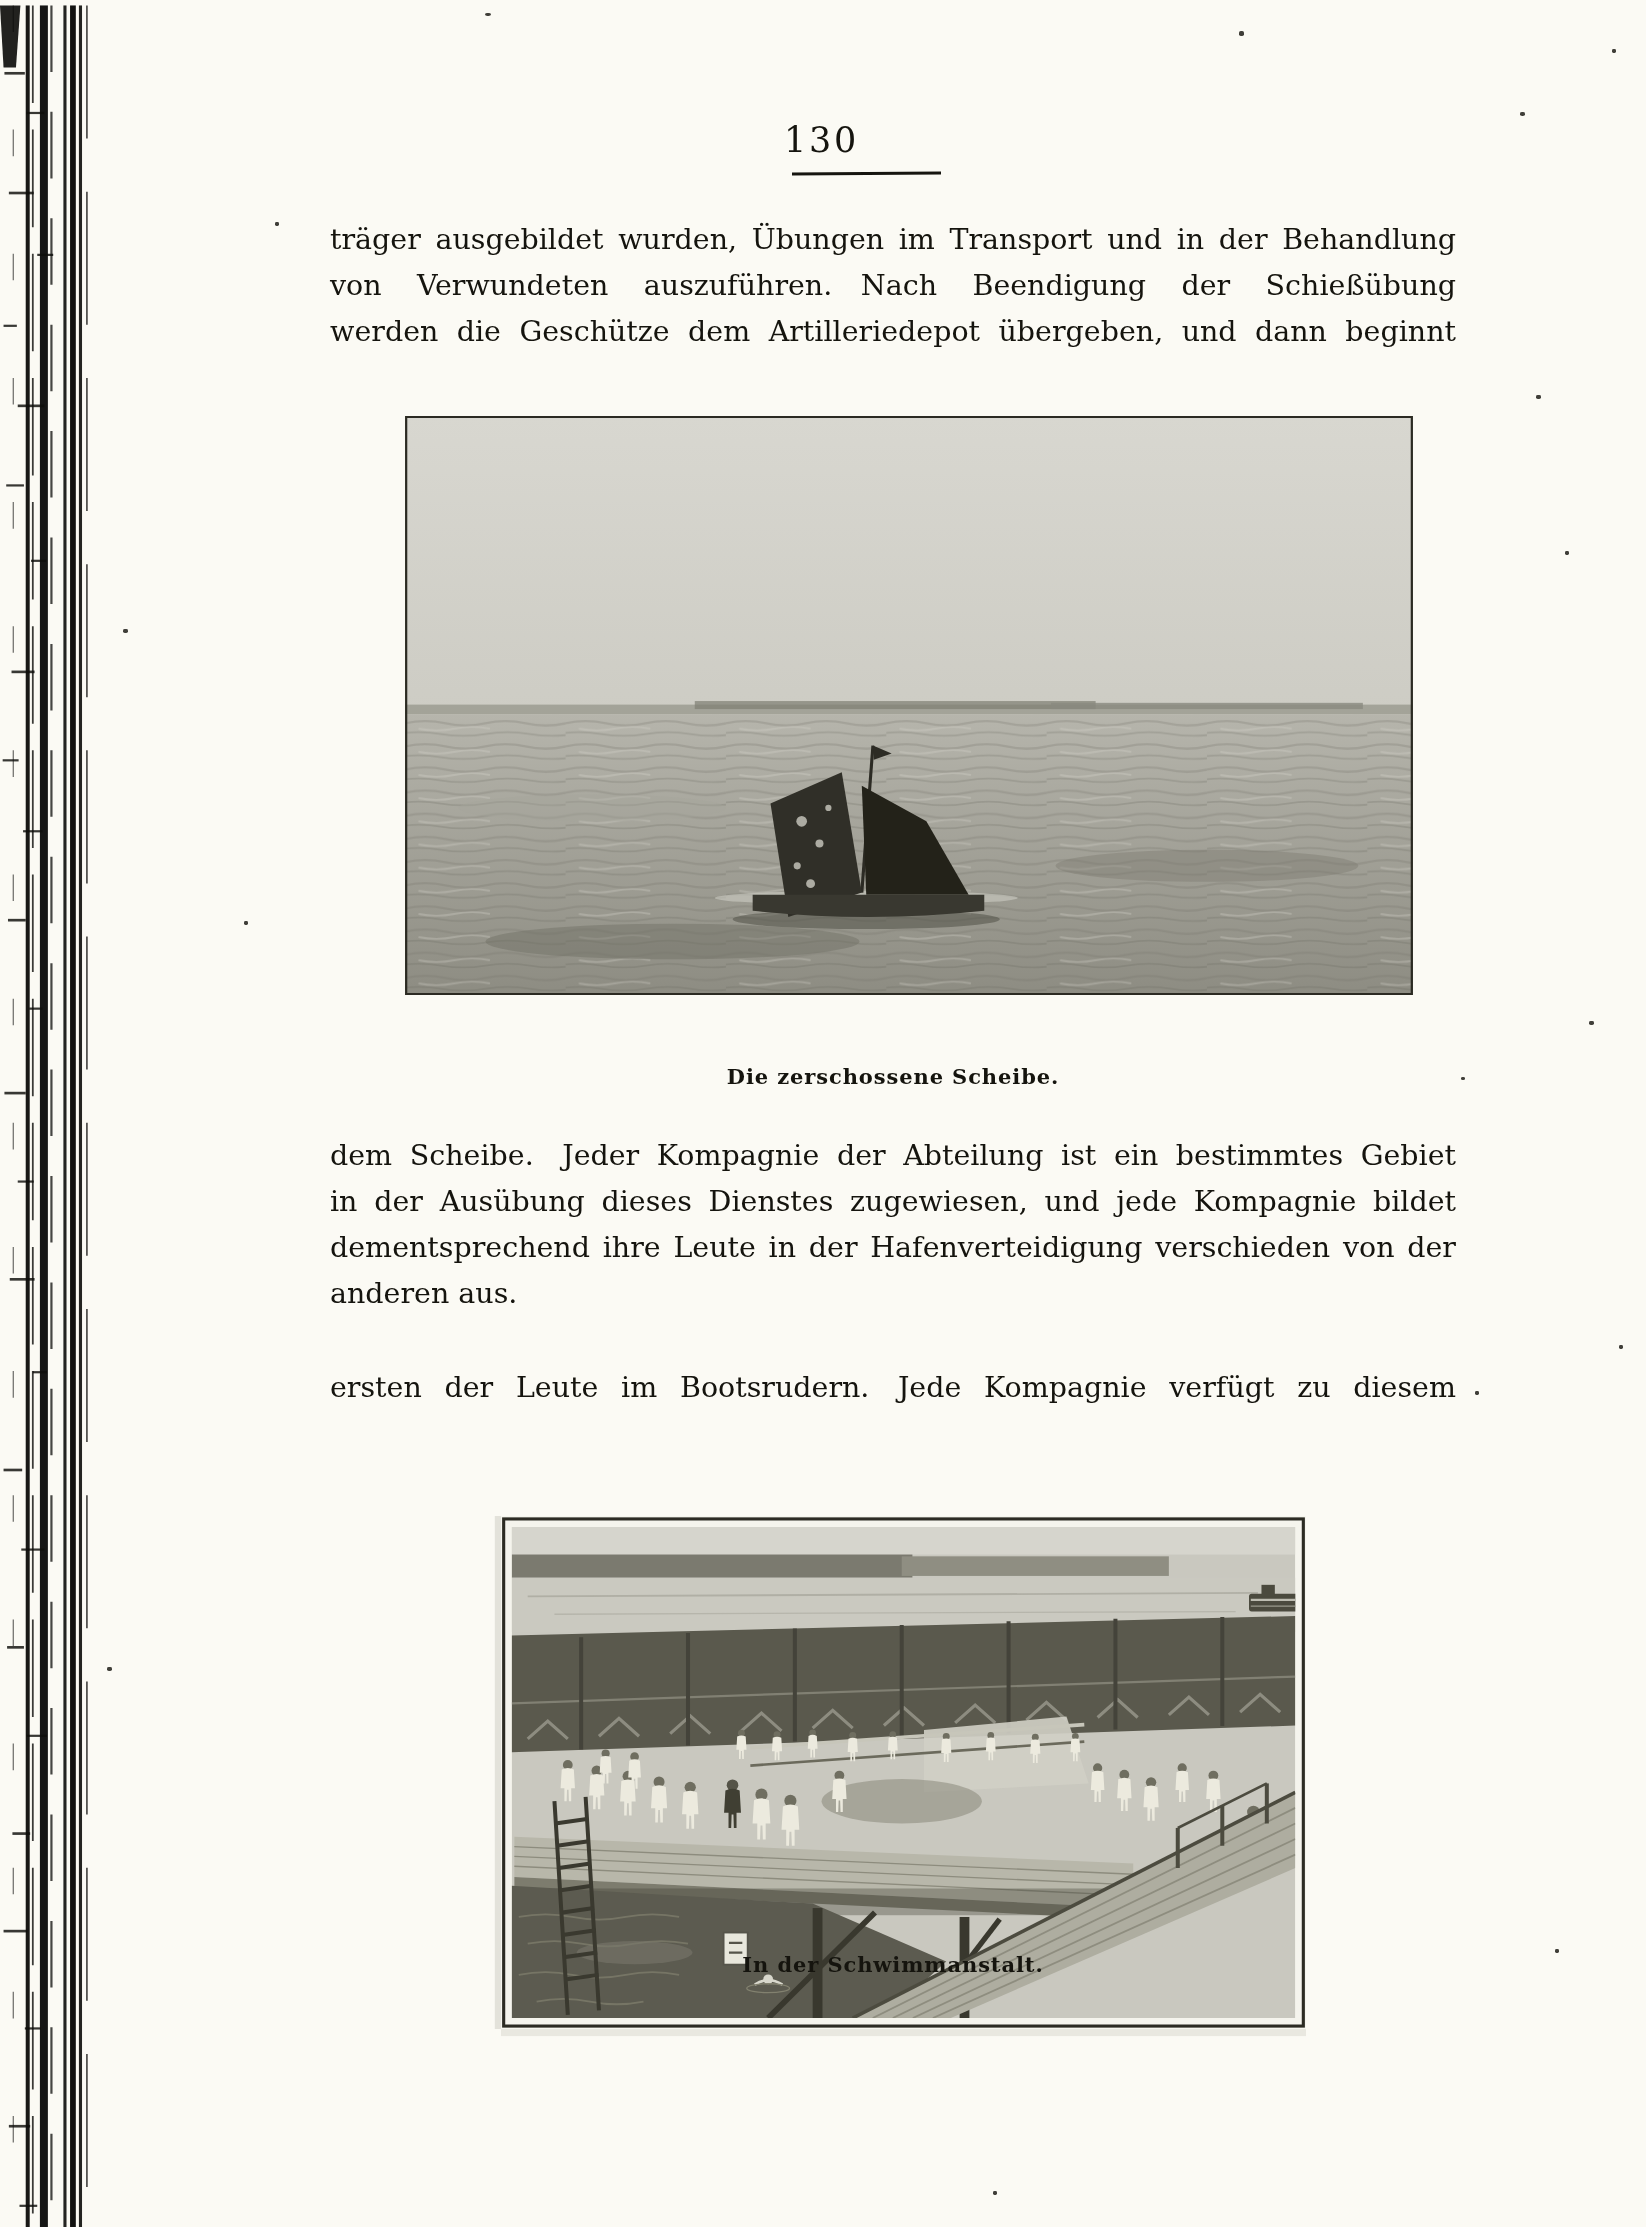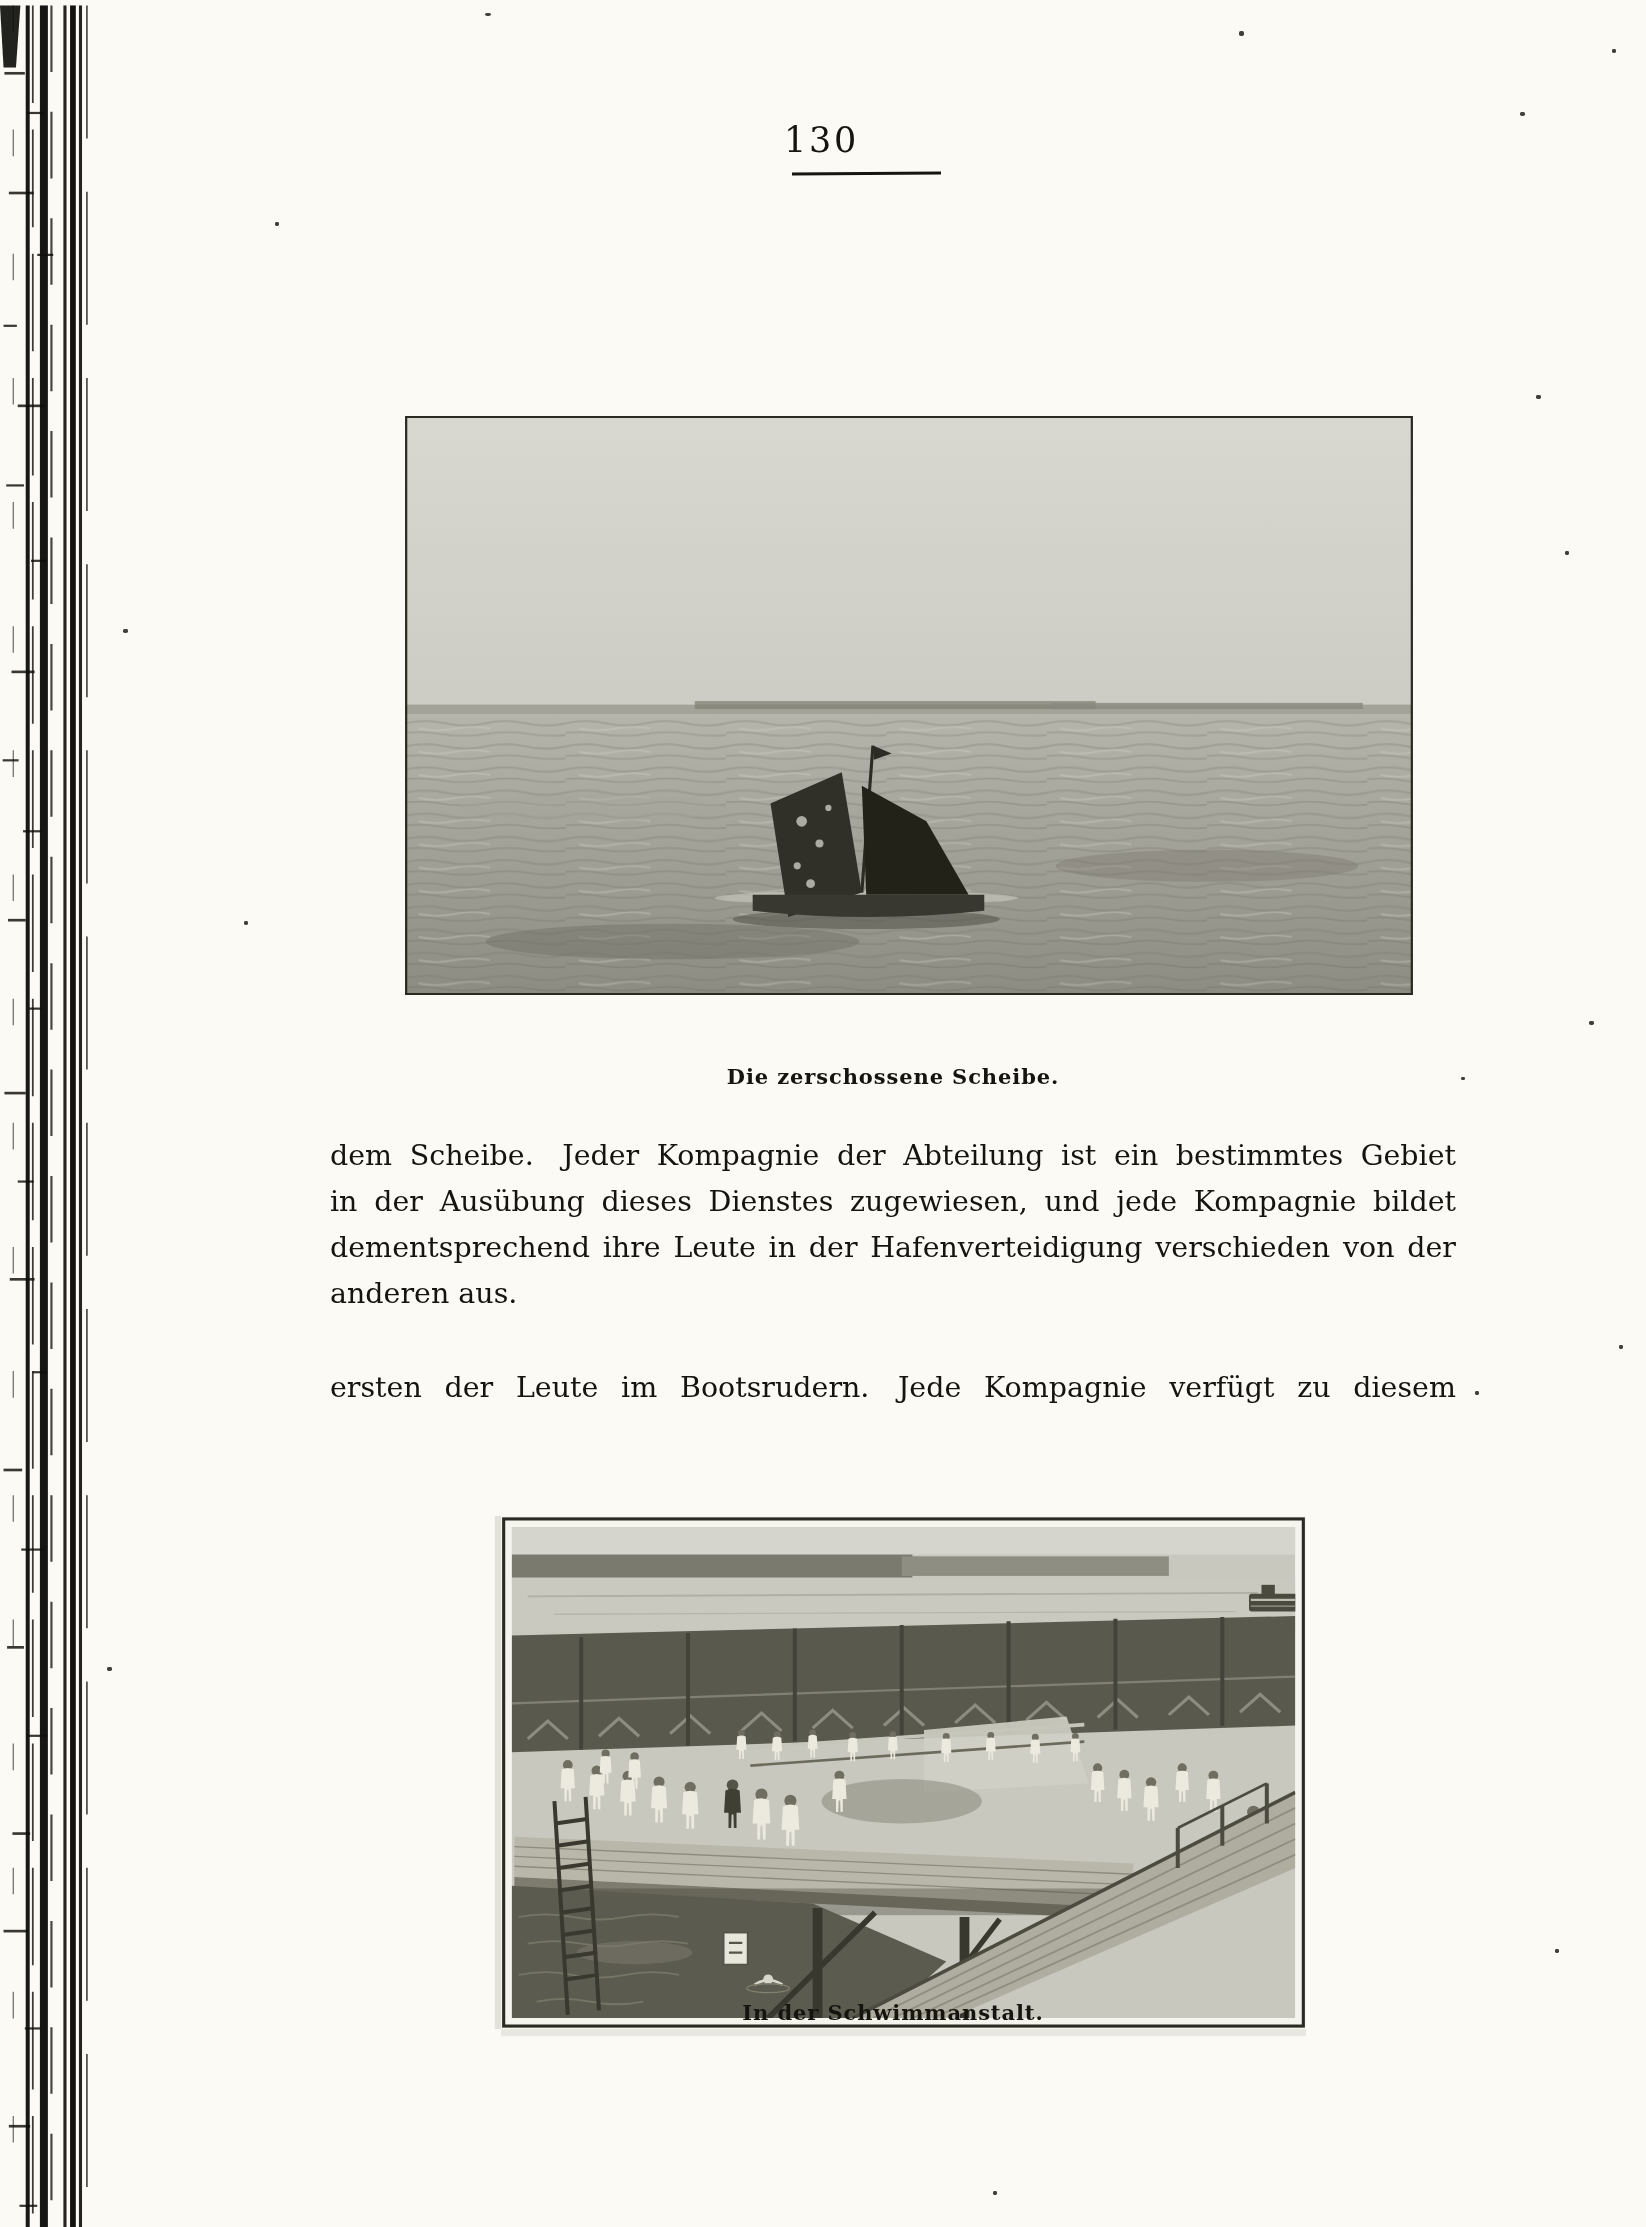--- a/index.html
+++ b/index.html
@@ -37,21 +37,21 @@
   
   figure{margin:0;padding:0;position:absolute;}
   .fig1{left:405px;top:416px;width:1008px;height:579px;}
   .fig2{left:501px;top:1516px;width:805px;height:513px;
         box-shadow:-6.2px 0 0 0 #e3e2da, 0 7.1px 0 0 #e9e8e0;}
   .caption{
     position:absolute;left:330px;width:1126px;text-align:center;
     font-size:21px;font-weight:700;letter-spacing:0.9px;
   }
   .cap1{top:1038px;margin-top:26px;}
-  .cap2{top:2000px;}
+  .cap2{top:1952px;}
   
   .speck{position:absolute;background:#1d1c16;border-radius:40%;opacity:.85;}
 </style>
 </head>
 <body>
 
 <div class="page">
 
   <svg class="binding" width="94" height="2274" viewBox="0 0 212 5104">
     <path d="M0,0 h46 l-10,140 h-28 z" fill="#0a0a08" opacity=".9"></path>
@@ -90,20 +90,25 @@
       <rect x="8" y="4340" width="54" height="6"></rect>
         <rect x="56" y="4560" width="36" height="5"></rect>
       <rect x="20" y="4780" width="48" height="6"></rect>
         <rect x="44" y="4960" width="40" height="5"></rect>
     </g>
   </svg>
 
   <div class="pageno">130</div>
   <div class="pageno-rule"></div>
 
+  <section class="text-block tb1">
+    <span class="line">träger ausgebildet wurden, Übungen im Transport und in der Behandlung</span>
+    <span class="line">von Verwundeten auszuführen. Nach Beendigung der Schießübung</span>
+    <span class="line">werden die Geschütze dem Artilleriedepot übergeben, und dann beginnt</span>
+  </section>
 
   <figure class="fig1">
     <svg width="1008" height="579" viewBox="0 0 2262 1300">
       <defs>
         <linearGradient id="sky1" x1="0" y1="0" x2="0" y2="1">
           <stop offset="0" stop-color="#d8d7d0"></stop>
             <stop offset="1" stop-color="#cdccc4"></stop>
         </linearGradient>
         <linearGradient id="wat1" x1="0" y1="0" x2="0" y2="1">
           <stop offset="0" stop-color="#b6b5ac"></stop>

